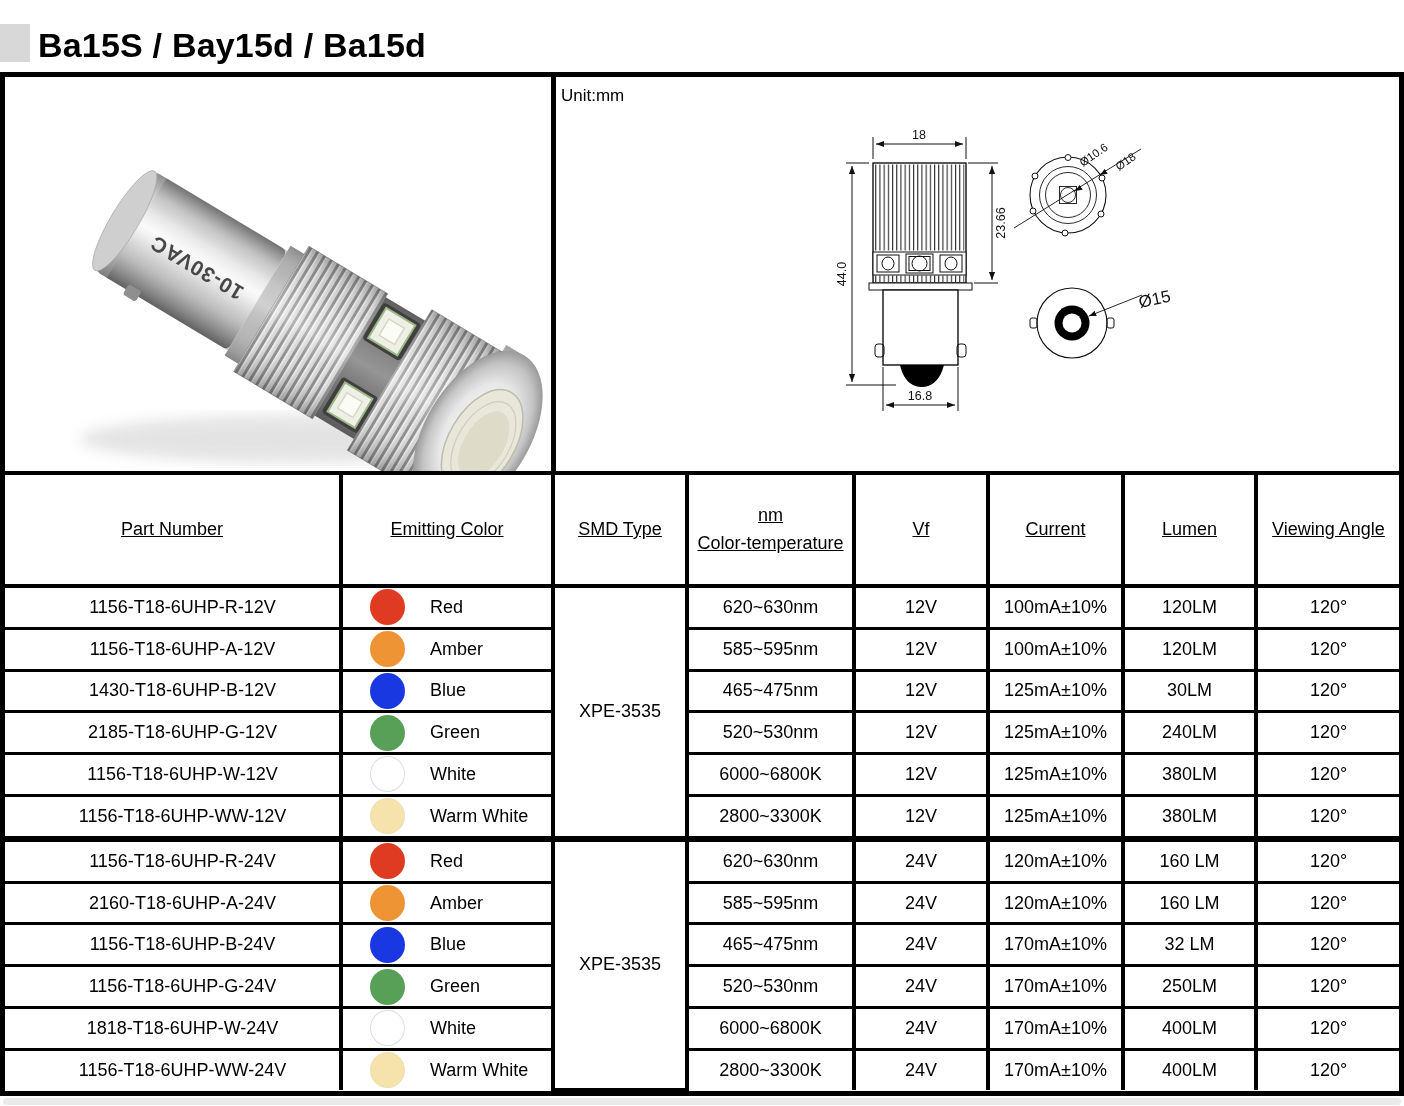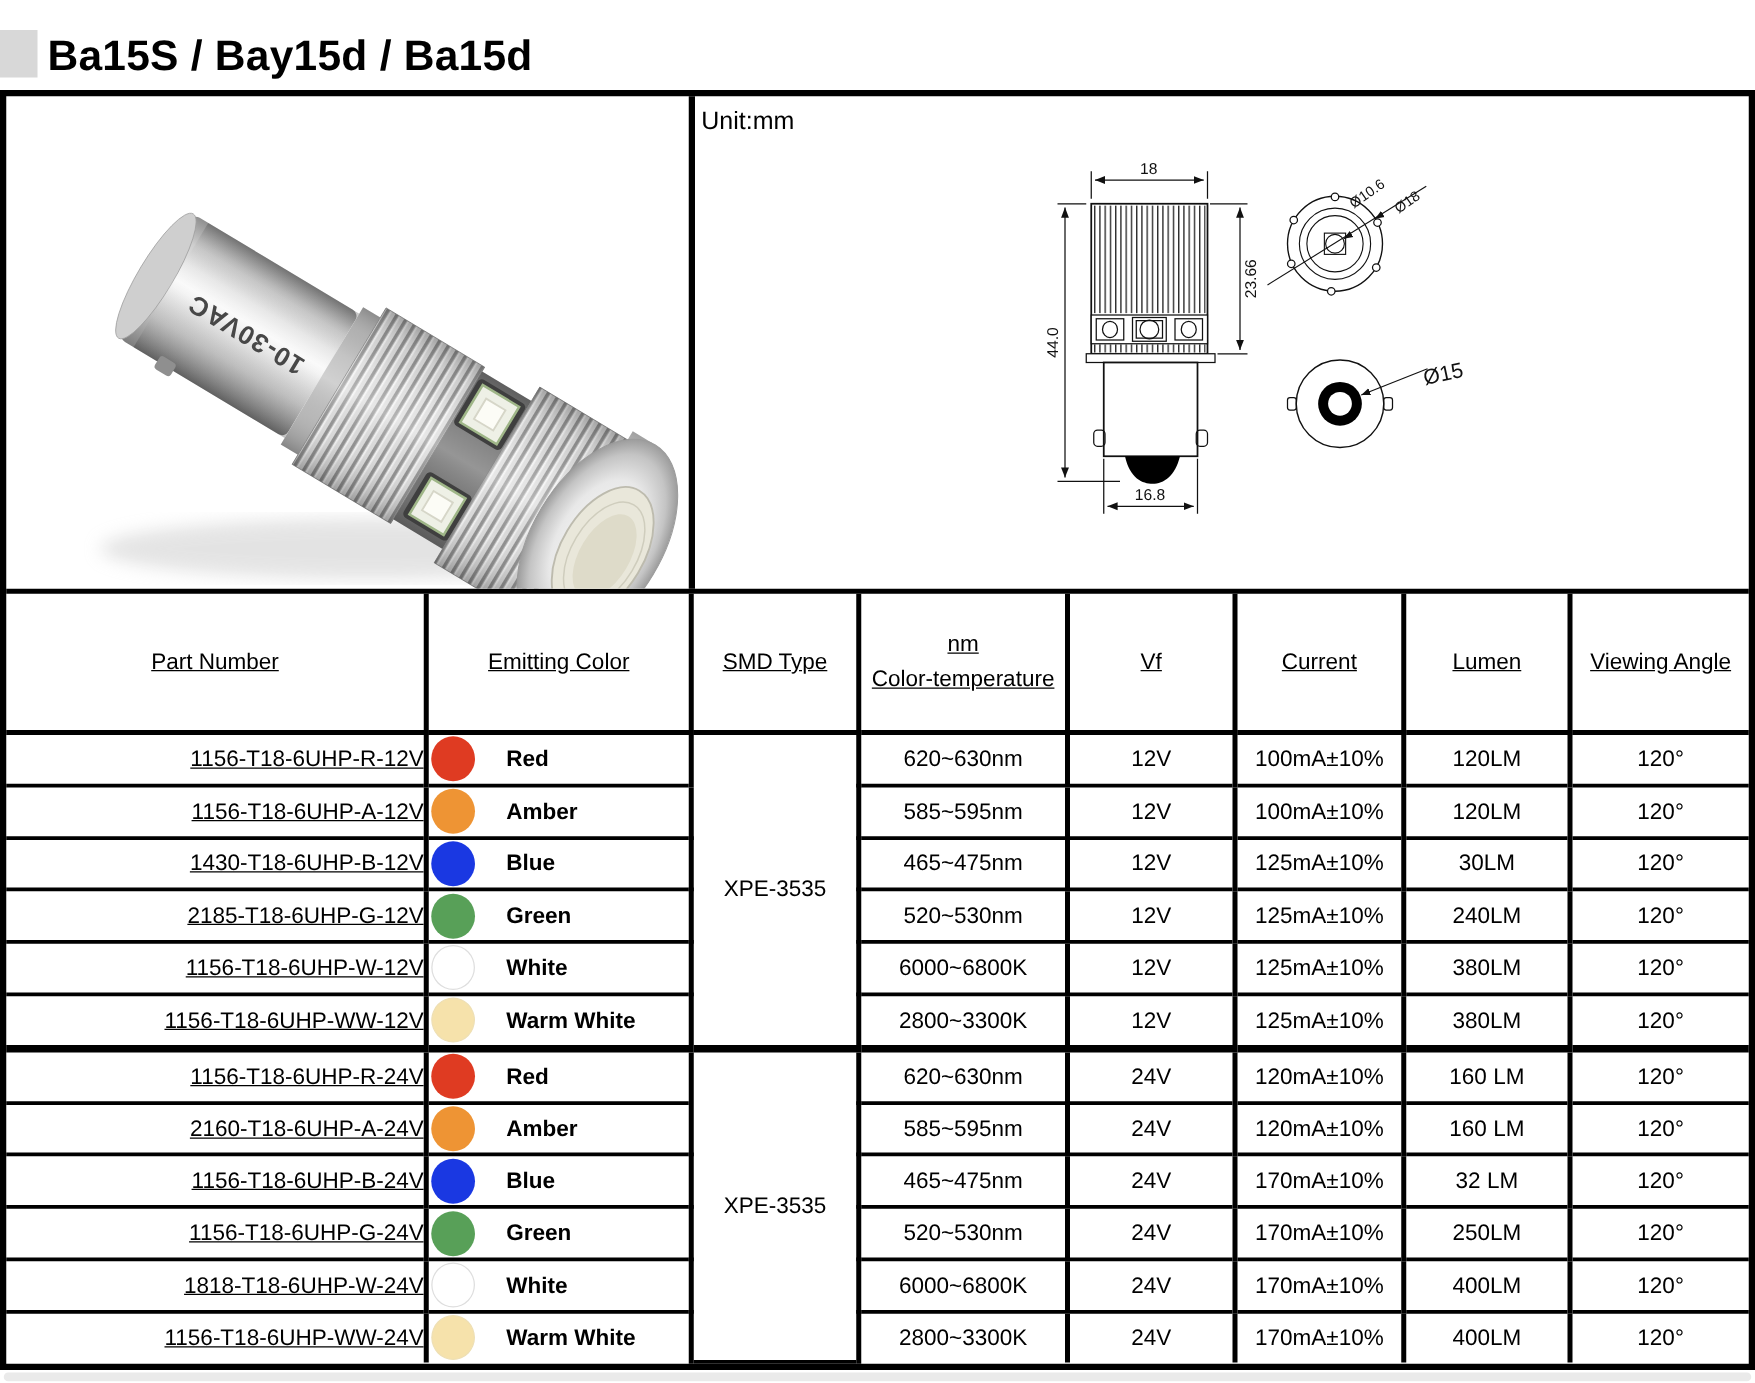--- a/index.html
+++ b/index.html
@@ -10,35 +10,35 @@
   .title-square{position:absolute;left:0;top:24px;width:30px;height:38px;background:#d8d8d8;}
   .page-title{position:absolute;left:38px;top:26px;margin:0;font-size:34px;font-weight:bold;letter-spacing:.2px;}
 
   
   .sheet{position:absolute;left:0;top:72px;width:1404px;height:1024px;
          border:5px solid #000;box-sizing:border-box;background:#fff;}
 
   .media-row{display:flex;height:398px;border-bottom:4px solid #000;box-sizing:border-box;}
   .photo-cell{width:546px;border-right:5px solid #000;position:relative;overflow:hidden;flex:none;}
   .drawing-cell{flex:1;position:relative;overflow:hidden;}
-  .unit-label{position:absolute;top:9px;left:5px;font-size:20px;}
+  .unit-label{position:absolute;top:9px;left:5px;font-size:17px;}
 
   
   table.spec{width:100%;height:616px;border-collapse:collapse;table-layout:fixed;}
   .spec th,.spec td{border:3px solid #000;border-left-width:4px;border-right-width:4px;
         padding:0;font-size:18px;font-weight:normal;text-align:center;
         white-space:nowrap;overflow:hidden;}
   .spec tr > *:first-child{border-left:0;}
   .spec tr > *:last-child{border-right:0;}
   .spec thead th{border-top:0;border-bottom-width:4px;}
   .spec thead tr{height:111px;text-decoration:underline;}
   .spec tbody.sec2 tr:first-child td{border-top-width:6px;}
   .spec tbody:last-child tr:last-child td{border-bottom:0;}
-  td.part-cell{text-align:right;padding-left:21px;text-decoration:underline;}
-  td.color-cell .cwrap{display:flex;align-items:center;gap:25px;padding-left:2px;font-weight:bold;}
+  td.part-cell{text-align:center;padding-left:21px;}
+  td.color-cell .cwrap{display:flex;align-items:center;gap:25px;padding-left:27px;}
   .dot{display:inline-block;width:35px;height:36px;border-radius:50%;flex:none;box-sizing:border-box;}
   .hdr-2line{line-height:1.55;}
 
   .bottom-strip{position:absolute;left:3px;right:3px;top:1098px;height:7px;
         background:#eaeaea;border-radius:4px;}
 </style>
 </head>
 <body>
 
 <div class="page">

